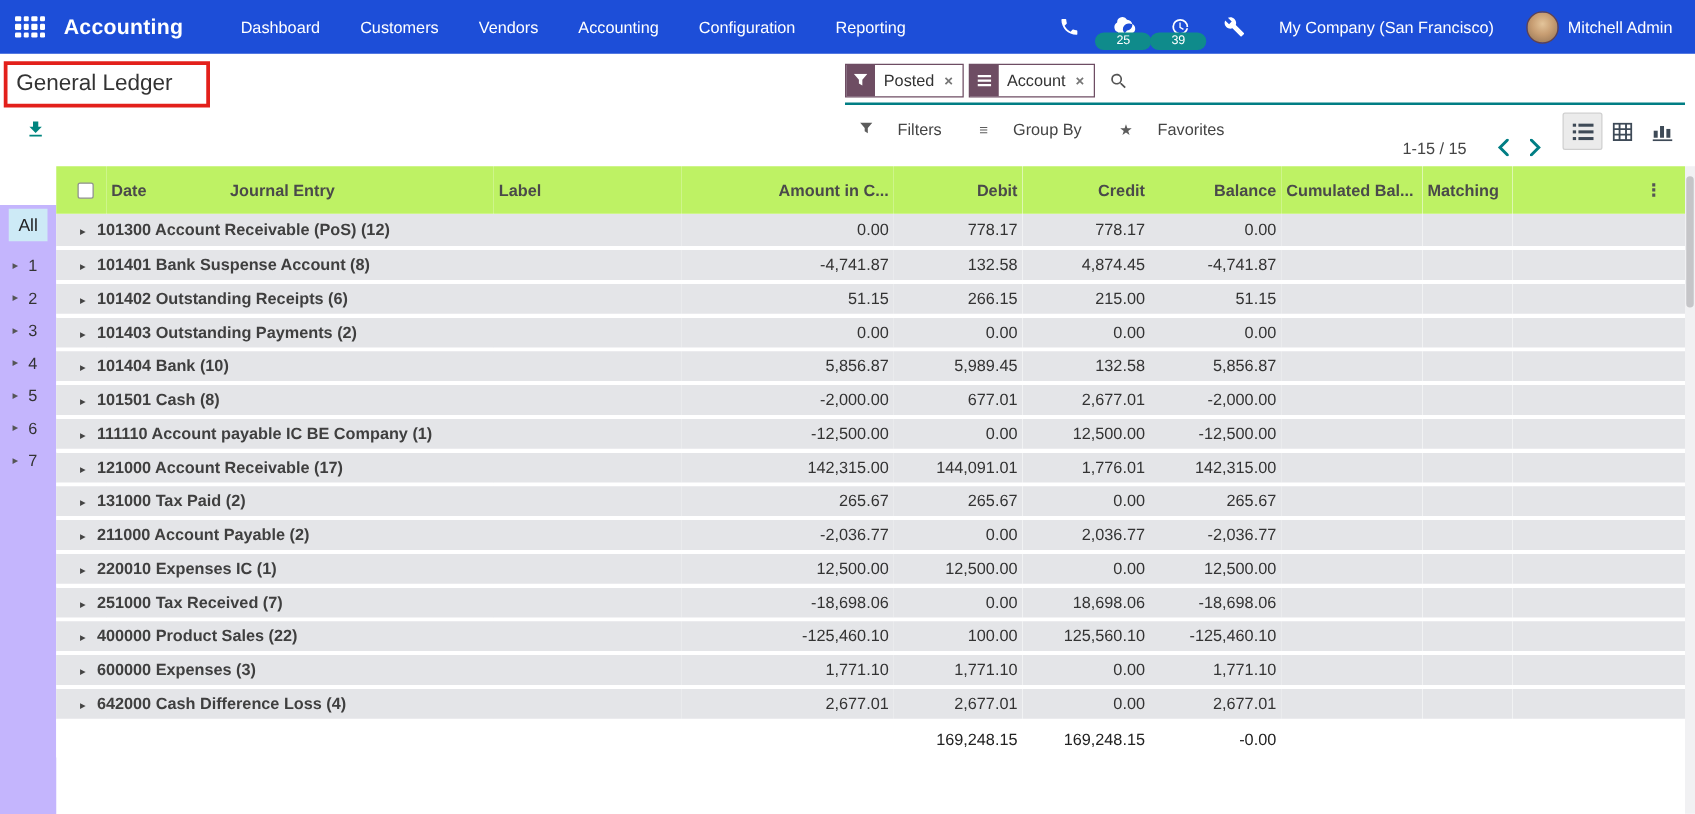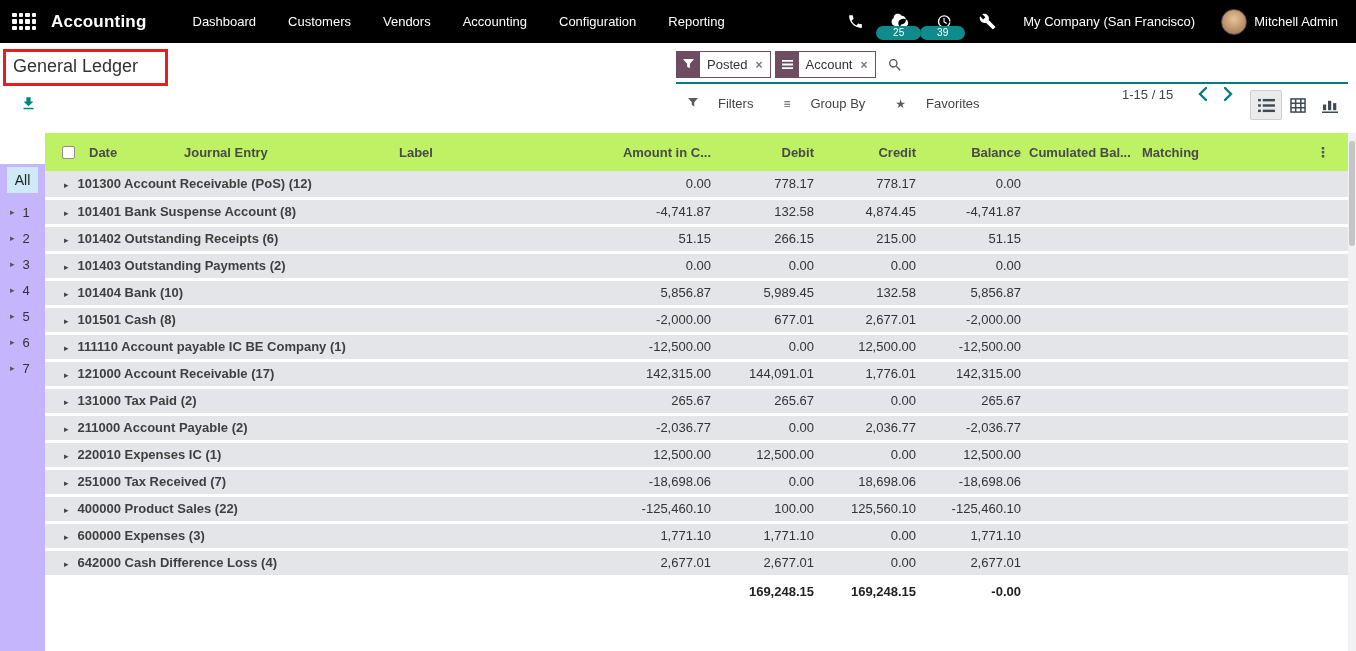--- a/index.html
+++ b/index.html
@@ -1,21 +1,21 @@
 <!DOCTYPE html>
 <html><head>
 <meta charset="utf-8">
 <style>
   * { margin:0; padding:0; box-sizing:border-box; }
   html,body { width:1356px; height:651px; overflow:hidden; background:#fff;
     font-family:"Liberation Sans","DejaVu Sans",sans-serif; }
 
   
   .navbar { position:absolute; left:0; top:0; width:1356px; height:43px;
-    background:#000000; display:flex; align-items:center; color:#fff; padding-left:12px; }
+    background:#1d4ed8; display:flex; align-items:center; color:#fff; padding-left:12px; }
   .apps-icon { width:24px; height:17px; display:grid; grid-template-columns:repeat(4,1fr);
     grid-template-rows:repeat(3,1fr); gap:2px; margin-right:15px; cursor:pointer; }
   .apps-icon i { background:#fff; border-radius:1px; display:block; }
   .app-name { font-size:17px; font-weight:bold; margin-right:30px; letter-spacing:.2px; }
   .top-menu { display:flex; height:43px; align-items:center; }
   .nav-item { font-size:13px; padding:0 16px; line-height:43px; cursor:pointer; }
   .nav-right { margin-left:auto; display:flex; align-items:center; padding-right:8px; }
   .icon-btn { position:relative; width:44px; height:43px; display:flex; align-items:center;
     justify-content:center; cursor:pointer; }
   .icon-btn svg { fill:#fff; }
@@ -45,21 +45,21 @@
   .search-input { flex:1; border:none; outline:none; font-size:13px; color:#333;
     padding:0 6px; font-family:inherit; background:transparent; }
   .search-input::placeholder { color:#b8b8b8; }
   .magnifier { width:30px; display:flex; justify-content:center; cursor:pointer; }
 
   
   .download-btn { position:absolute; left:20px; top:95px; cursor:pointer; }
   .toolbar-center { position:absolute; left:688px; top:96px; display:flex; gap:30px; }
   .tb-item { display:flex; align-items:flex-end; gap:20px; font-size:13px; color:#444; cursor:pointer; }
   .tb-item .glyph { color:#5c5c5c; font-size:12px; }
-  .pager { position:absolute; left:1122px; top:84px; display:flex; align-items:center; }
+  .pager { position:absolute; left:1122px; top:108px; display:flex; align-items:center; }
   .pager-value { font-size:13px; color:#444; margin-right:16px; }
   .pager-arrow { width:26px; height:20px; display:flex; align-items:center; justify-content:center;
     cursor:pointer; }
   .view-switcher { position:absolute; left:1250px; top:90px; display:flex; }
   .vs-btn { width:32px; height:30px; display:flex; align-items:center; justify-content:center;
     cursor:pointer; border:1px solid transparent; }
   .vs-btn.active { background:#ebebeb; border:1px solid #cfcfcf; border-radius:2px; }
 
   
   .grp-sidebar { position:absolute; left:0; top:133px; width:45px; height:518px; background:#c4b5fd;margin-top:31px; }
@@ -80,21 +80,21 @@
     background:#fff; margin-left:13px; cursor:pointer; }
   .dots-btn { display:inline-block; font-size:14px; color:#555; cursor:pointer; padding:0 2px; }
   th.dots-cell { text-align:right; padding-right:16px; }
 
   tbody td { height:27px; border-bottom:3px solid #fff; background:#e4e5e8;
     font-size:13px; color:#333; vertical-align:middle; white-space:nowrap; overflow:hidden; }
   td.c-name { font-weight:bold; color:#3f3f3f; padding-left:19px; cursor:pointer; }
   .row-caret { font-size:9px; color:#444; margin-right:9px; }
   td.num { text-align:right; padding-right:4px; }
 
-  tfoot td { background:#fff; height:30px; font-weight:bold; font-size:13px; color:#222;
+  tfoot td { background:#fff; height:30px; font-weight:normal; font-size:13px; color:#222;
     text-align:right; padding-right:4px; vertical-align:middle; }
 
   
   .scrollbar { position:absolute; right:0; top:133px; width:8px; height:518px; background:#f1f1f3; }
   .scroll-thumb { position:absolute; left:1px; top:8px; width:6px; height:105px;
     background:#c5c5c8; border-radius:3px; cursor:grab; }
 </style>
 </head>
 <body>
 

